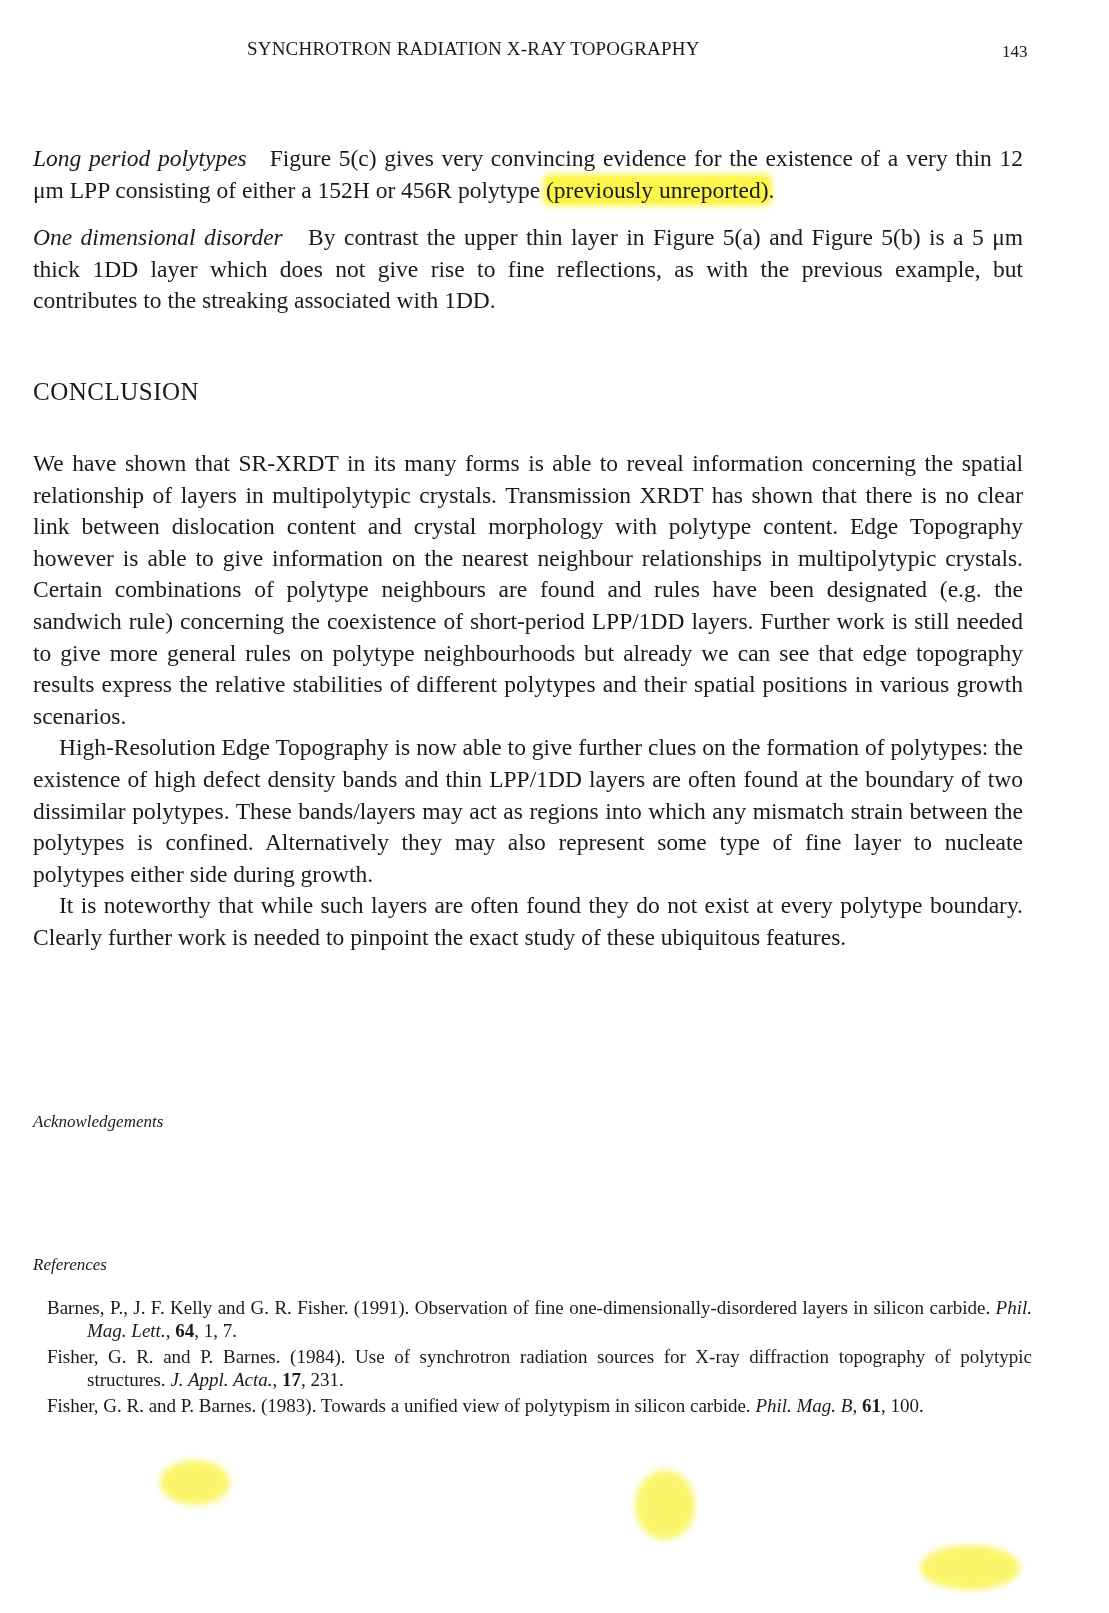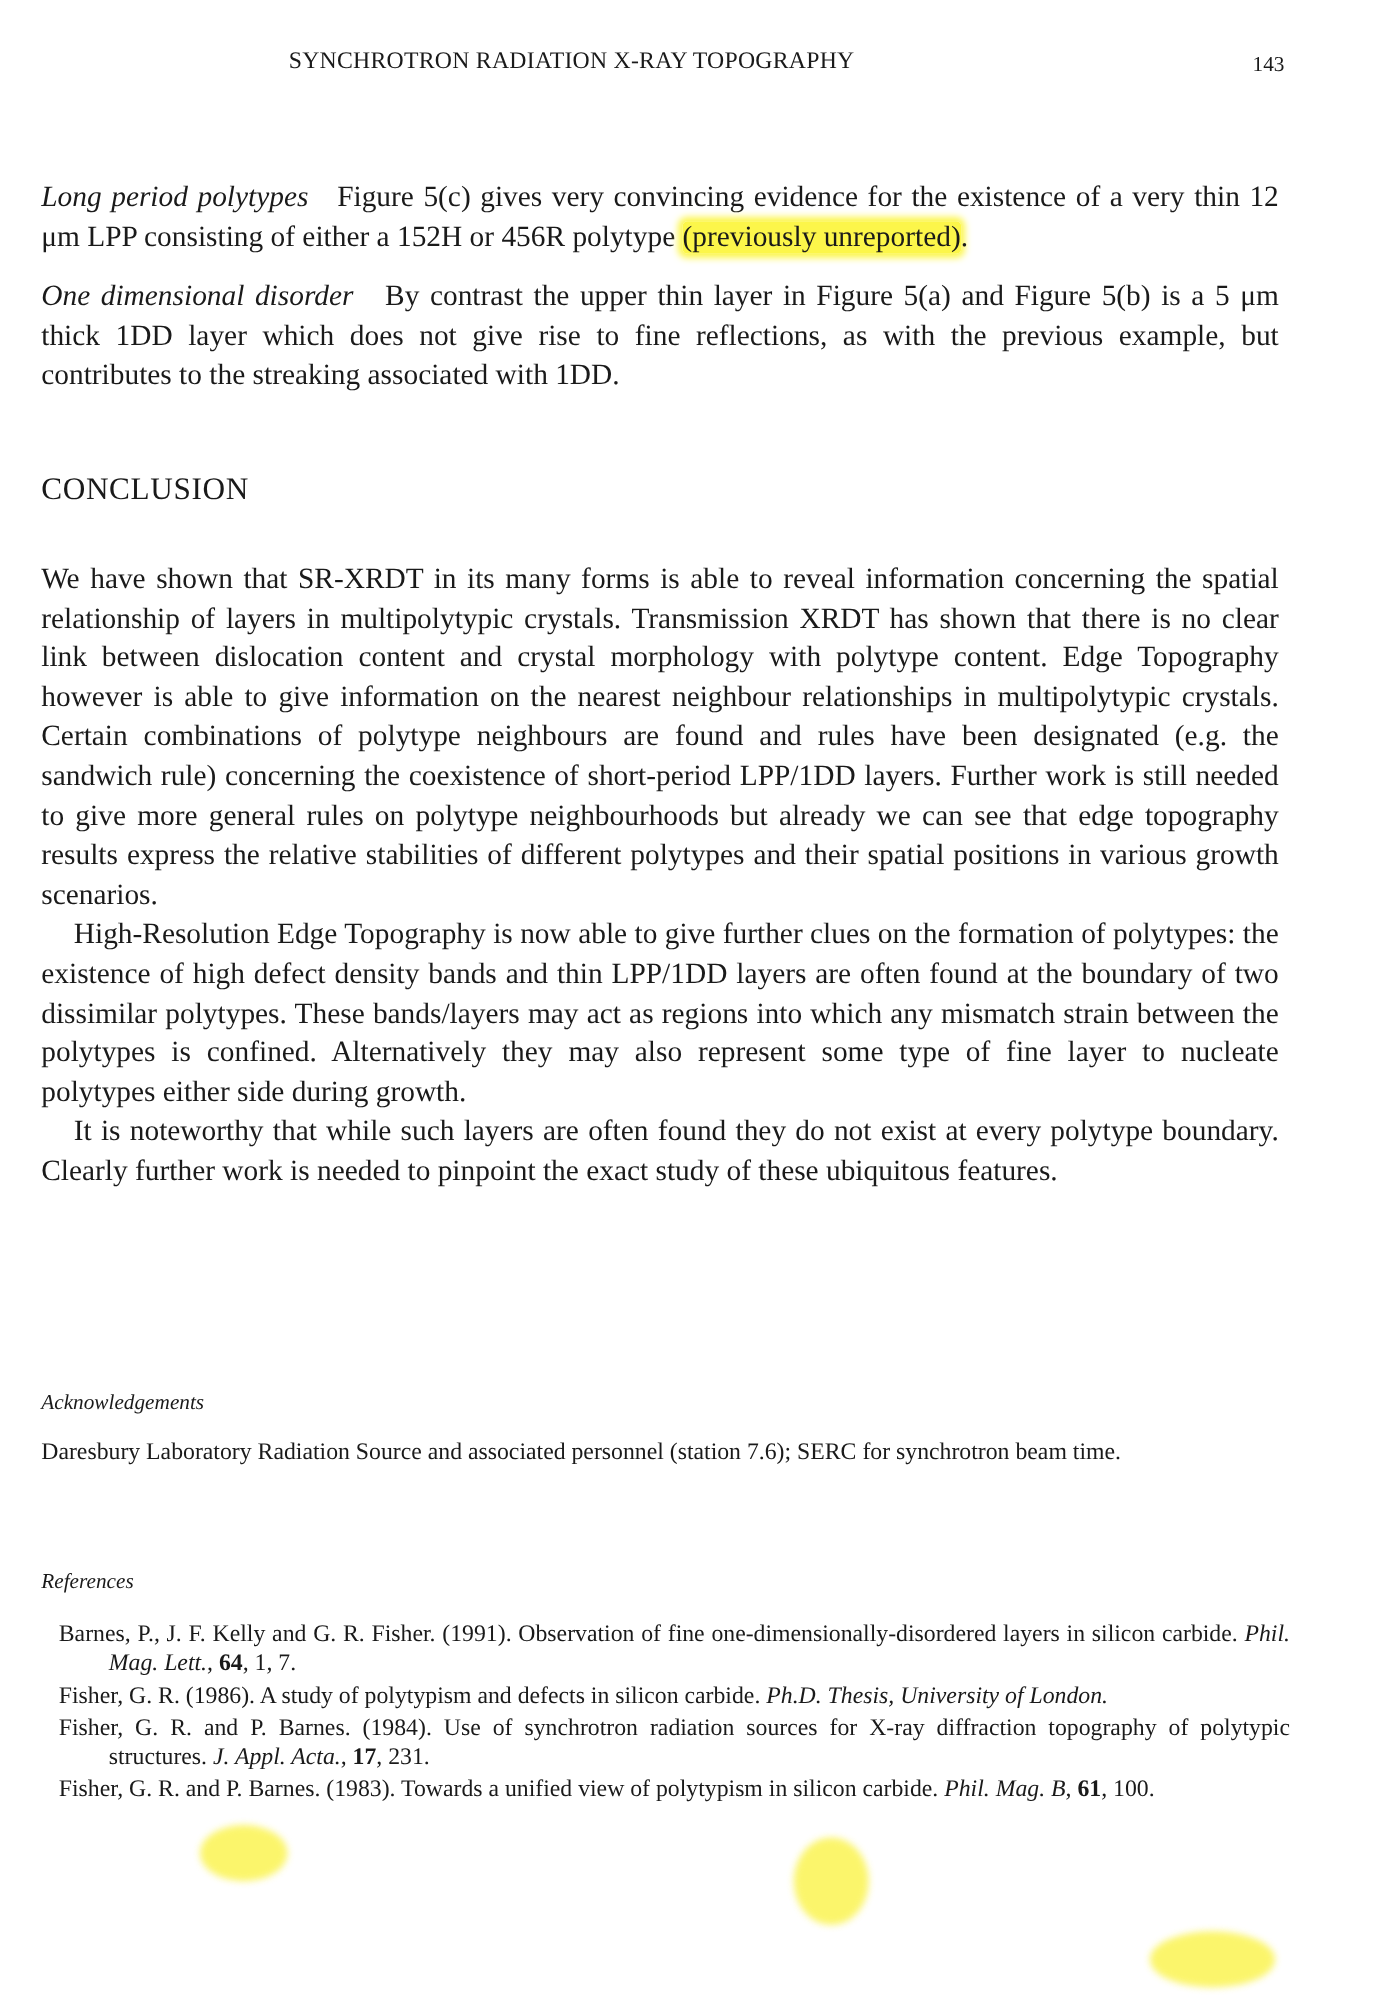--- a/index.html
+++ b/index.html
@@ -1,20 +1,20 @@
 <!DOCTYPE html>
 <html><head>
 <meta charset="utf-8">
 <style>
   html, body { margin: 0; padding: 0; background: #ffffff; }
   body { width: 1109px; height: 1613px; position: relative; overflow: hidden;
          font-family: "Liberation Serif", "DejaVu Serif", serif; color: #1a1a1a; }
   .page { position: absolute; left: 0; top: 0; width: 1109px; height: 1613px; }
   .running-head { position: absolute; top: 38px; left: 0; width: 1109px; height: 28px; }
-  .running-title { position: absolute; left: 231px; top: 0; font-size: 19px; letter-spacing: 0.2px; }
+  .running-title { position: absolute; left: 247px; top: 0; font-size: 19px; letter-spacing: 0.2px; }
   .page-number { position: absolute; left: 1002px; top: 4px; font-size: 17px; }
   .block { position: absolute; left: 33px; width: 990px; text-align: justify; }
   .body-text { font-size: 23.5px; line-height: 31.6px; }
   .run-in { font-style: italic; }
   .hl { background: #fcf64a; box-shadow: 0 0 6px 3px #fcf64a; border-radius: 4px; }
   .section-heading { position: absolute; left: 33px; top: 378px; font-size: 25px; letter-spacing: 0.5px; }
   .indent { text-indent: 26px; }
   .p { margin: 0; }
   .small-heading { position: absolute; left: 33px; font-size: 17px; font-style: italic; }
   .small-text { font-size: 19px; line-height: 22px; }
@@ -47,33 +47,28 @@
 
   <div class="section-heading">CONCLUSION</div>
 
   <div class="block body-text" style="top:448px;">
     <p class="p">We have shown that SR-XRDT in its many forms is able to reveal information concerning the spatial relationship of layers in multipolytypic crystals. Transmission XRDT has shown that there is no clear link between dislocation content and crystal morphology with polytype content. Edge Topography however is able to give information on the nearest neighbour relationships in multipolytypic crystals. Certain combinations of polytype neighbours are found and rules have been designated (e.g. the sandwich rule) concerning the coexistence of short-period LPP/1DD layers. Further work is still needed to give more general rules on polytype neighbourhoods but already we can see that edge topography results express the relative stabilities of different polytypes and their spatial positions in various growth scenarios.</p>
     <p class="p indent">High-Resolution Edge Topography is now able to give further clues on the formation of polytypes: the existence of high defect density bands and thin LPP/1DD layers are often found at the boundary of two dissimilar polytypes. These bands/layers may act as regions into which any mismatch strain between the polytypes is confined. Alternatively they may also represent some type of fine layer to nucleate polytypes either side during growth.</p>
     <p class="p indent">It is noteworthy that while such layers are often found they do not exist at every polytype boundary. Clearly further work is needed to pinpoint the exact study of these ubiquitous features.</p>
   </div>
 
   <div class="small-heading" style="top:1112px;">Acknowledgements</div>
-  <div class="block small-text" style="top:1151px; width:985px;">Daresbury Laboratory Radiation Source and associated personnel (station 7.6); SERC for synchrotron beam time.</div>
 
   <div class="small-heading" style="top:1255px;">References</div>
 
   <div class="refs">
     <p class="ref">
       <span>Barnes, P., J. F. Kelly and G. R. Fisher. (1991). Observation of fine one-dimensionally-disordered layers in silicon carbide.</span>
       <span class="it">Phil. Mag. Lett.</span>,
       <span class="bd">64</span><span>, 1, 7.</span>
-    </p>
-    <p class="ref">
-      <span>Fisher, G. R. (1986). A study of polytypism and defects in silicon carbide.</span>
-      <span class="it">Ph.D. Thesis, University of London.</span>
     </p>
     <p class="ref">
       <span>Fisher, G. R. and P. Barnes. (1984). Use of synchrotron radiation sources for X-ray diffraction topography of polytypic structures.</span>
       <span class="it">J. Appl. Acta.</span>,
       <span class="bd">17</span><span>, 231.</span>
     </p>
     <p class="ref">
       <span>Fisher, G. R. and P. Barnes. (1983). Towards a unified view of polytypism in silicon carbide.</span>
       <span class="it">Phil. Mag. B</span>,
       <span class="bd">61</span><span>, 100.</span>

